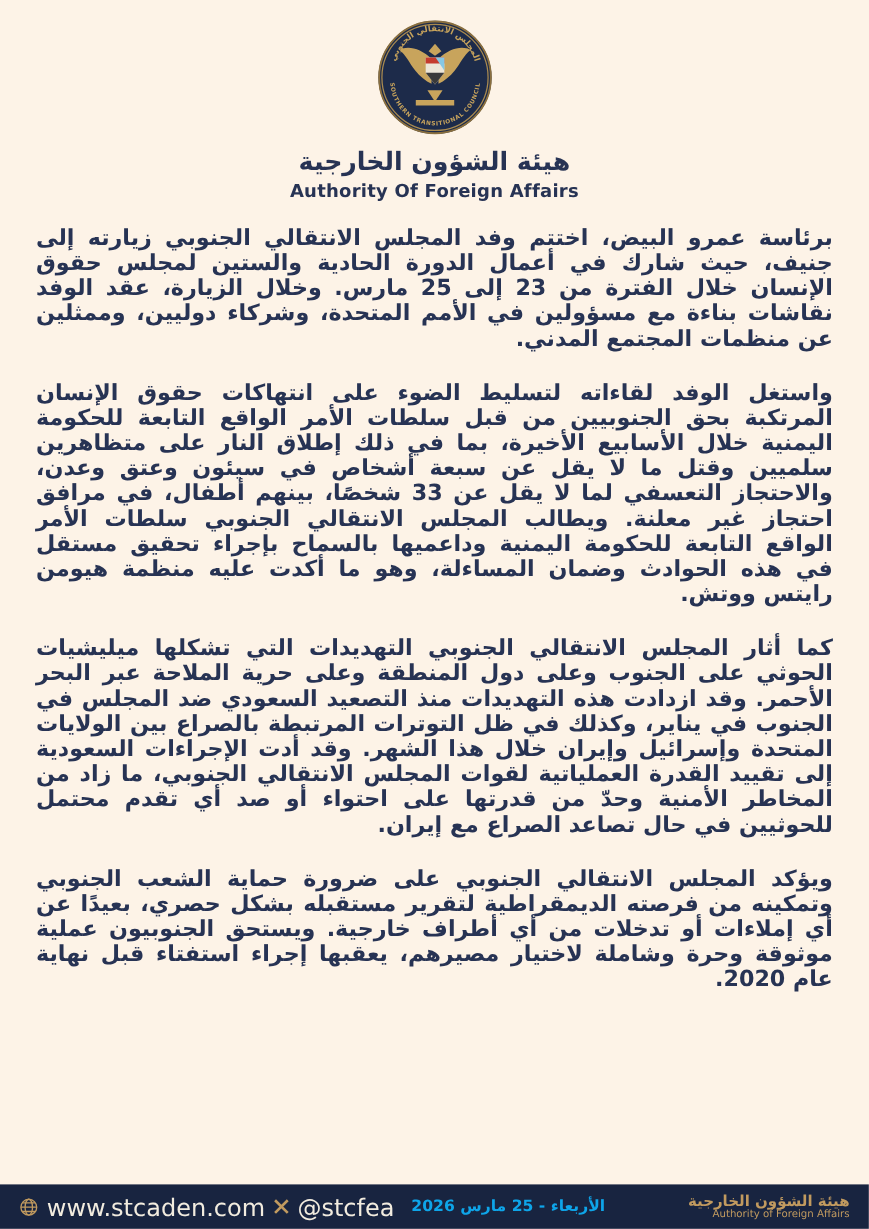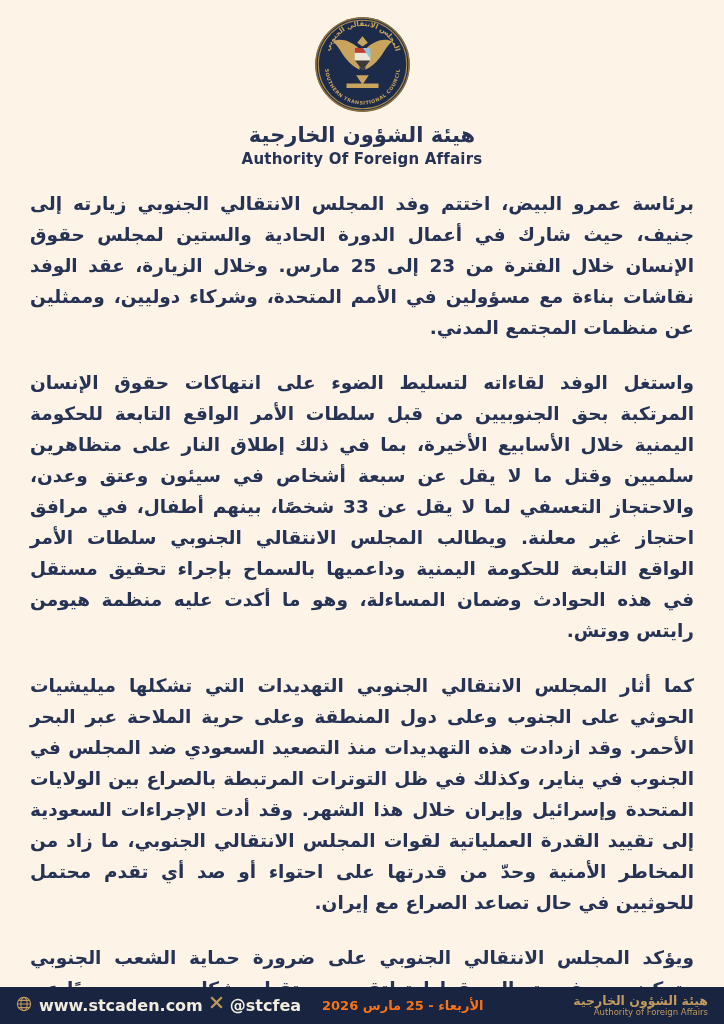--- a/index.html
+++ b/index.html
@@ -21,38 +21,38 @@
   }
   .body-text{
     direction:rtl;
     padding:0 30px;
     margin-top:20px;
     color:#273354;
   }
   .body-text p{
     font-size:18.5px;
     font-weight:bold;
-    line-height:31px;
+    line-height:21px;
     text-align:justify;
     text-align-last:right;
     margin:0 0 24px 0;
   }
   .footer{
     position:absolute; left:0; right:0; bottom:0;
     height:37px; background:#182440;
     display:flex; align-items:center;
     padding:0 16px; box-sizing:border-box;
   }
   .footer-left{
-    flex:1; display:flex; align-items:flex-start; gap:7px;
-    color:#f2ecdf; font-size:16px; font-weight:bold;
+    flex:1; display:flex; align-items:center; gap:7px;
+    color:#f2ecdf; font-size:20px; font-weight:normal;
   }
   .footer-center{
     flex:1; text-align:center; direction:rtl;
-    color:#f97316; font-size:13px; font-weight:bold;
+    color:#0ea5e9; font-size:13px; font-weight:bold;
   }
   .footer-right{
     flex:1; text-align:right; color:#c19a5f; line-height:1.12; direction:rtl;
   }
   .footer-right .org-ar{ font-size:12.5px; font-weight:bold; }
   .footer-right .org-en{ font-size:8.5px; direction:ltr; }
   .flink{ color:#f2ecdf; text-decoration:none; cursor:pointer; }
   .icon{ display:inline-flex; align-items:center; }
 </style>
 </head>

